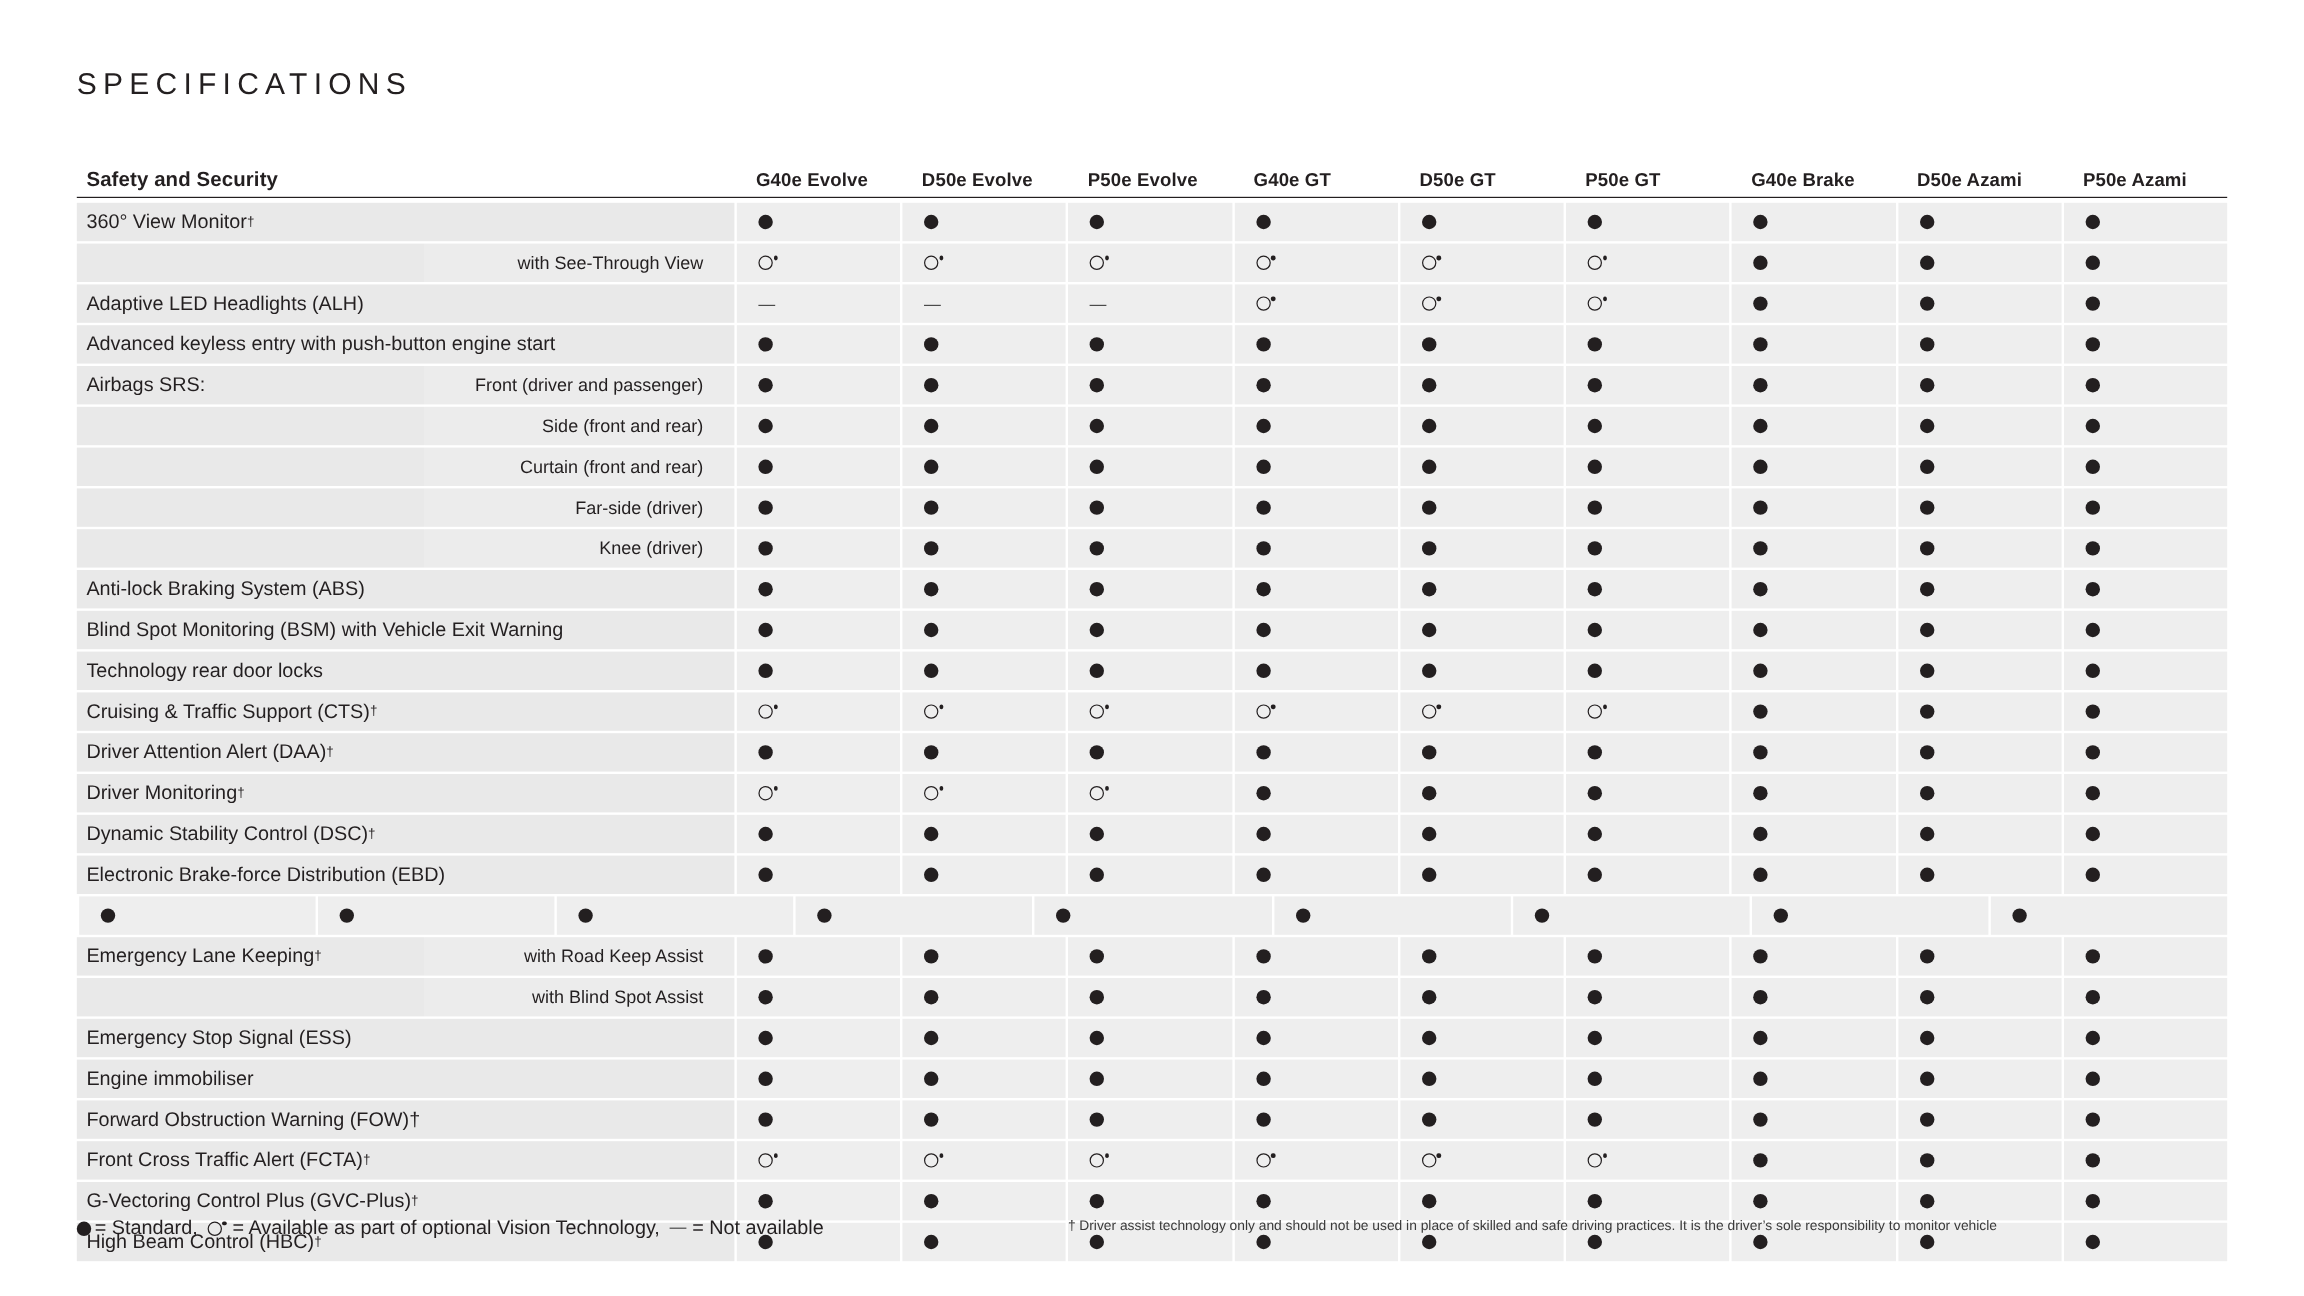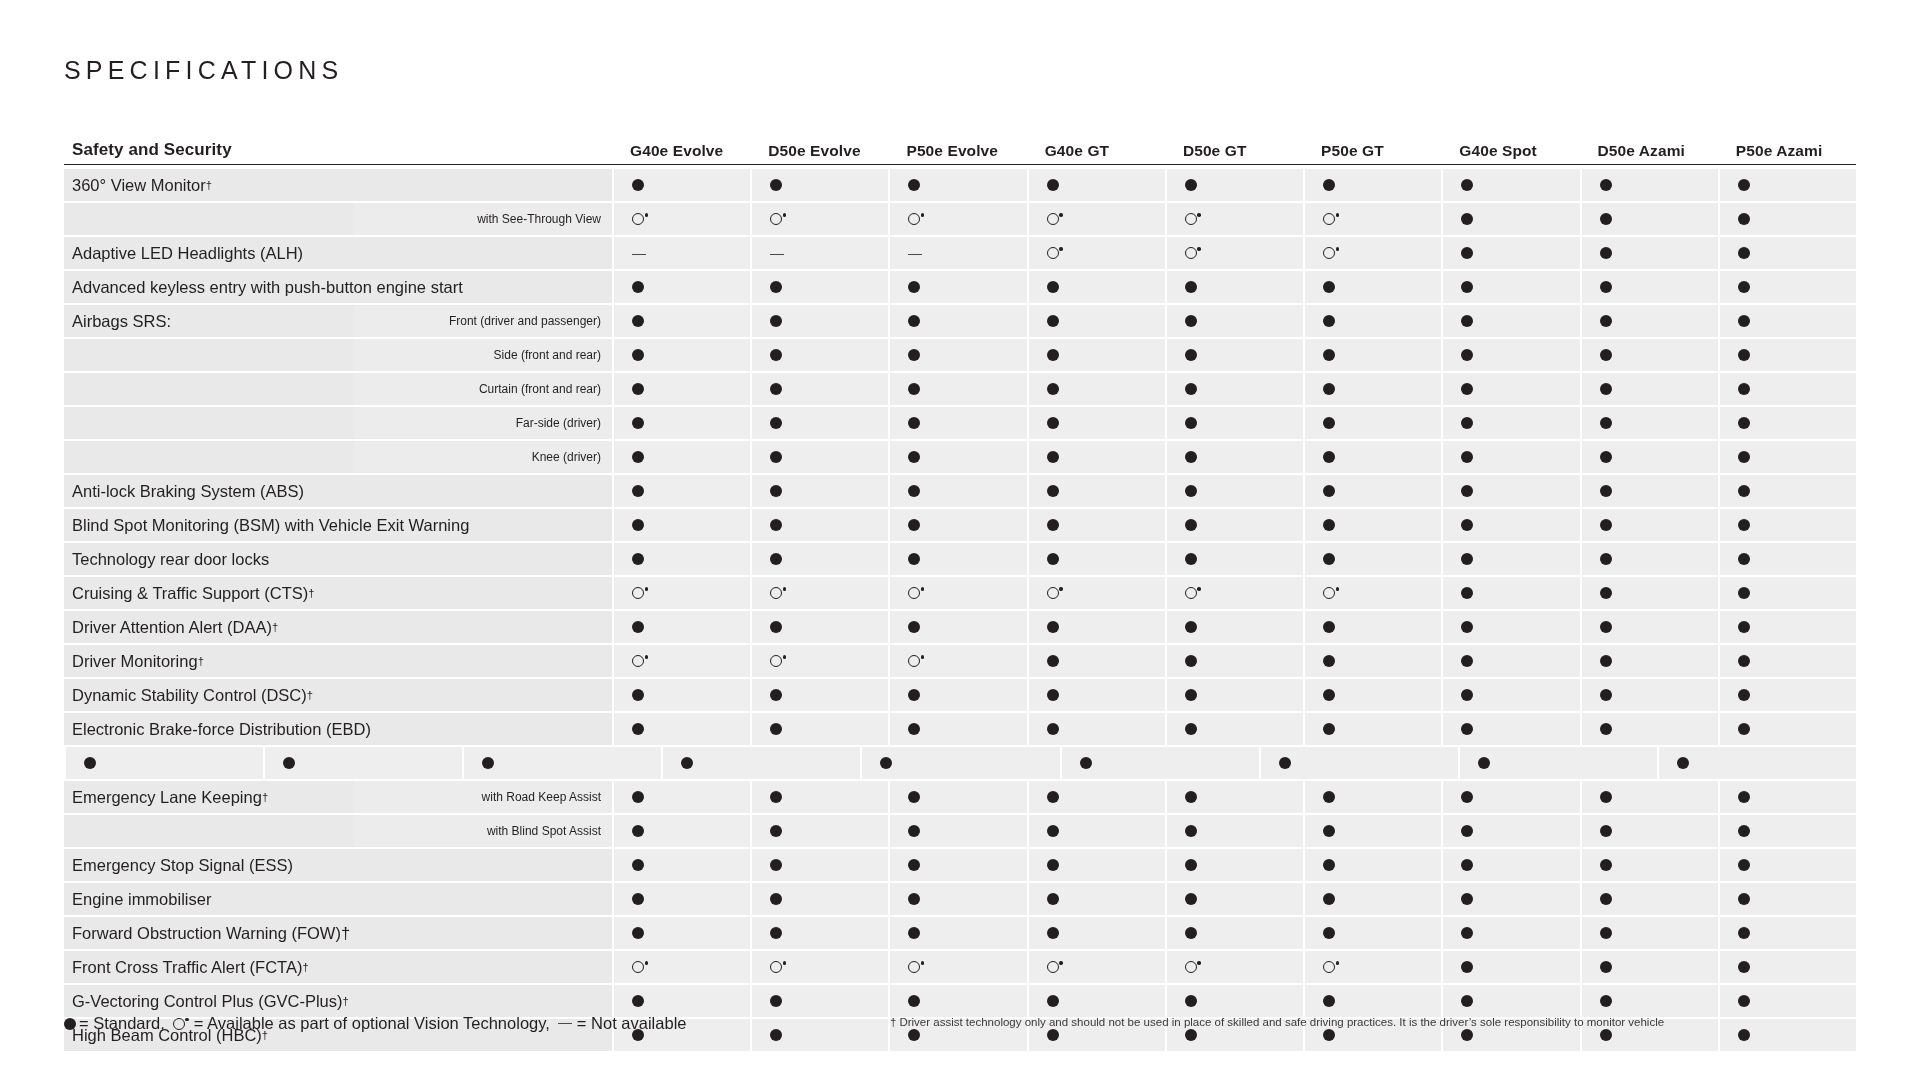--- a/index.html
+++ b/index.html
@@ -96,23 +96,23 @@
     box-sizing: border-box;
     font-size: 16.5px;
     color: #231f20;
   }
   .sub-cell {
     flex: 1 1 auto;
     background: #ececec;
     display: flex;
     align-items: center;
     justify-content: flex-end;
-    padding-right: 11px;
+    padding-right: 26px;
     box-sizing: border-box;
-    font-size: 12px;
+    font-size: 15px;
     color: #231f20;
   }
   
   .srow.no-sub .name-cell { flex: 1 1 auto; }
   
   .name-cell.blank { color: transparent; }
 
   .data-area {
     flex: 1 1 auto;
     display: flex;
@@ -204,21 +204,21 @@
       <div class="lbl-col">
         <div class="head-main">Safety and Security</div>
       </div>
       <div class="data-head" id="col-headers">
           <div class="hcell">G40e Evolve</div>
           <div class="hcell">D50e Evolve</div>
           <div class="hcell">P50e Evolve</div>
           <div class="hcell">G40e GT</div>
           <div class="hcell">D50e GT</div>
           <div class="hcell">P50e GT</div>
-          <div class="hcell">G40e Spot</div>
+          <div class="hcell">G40e Brake</div>
           <div class="hcell">D50e Azami</div>
           <div class="hcell">P50e Azami</div>
         </div>
     </div>
 
     <div class="body-rows" id="table-body">
         <div class="srow no-sub">
           <div class="name-area">
             <div class="name-cell">360° View Monitor<sup class="dag">†</sup></div>
           </div>

